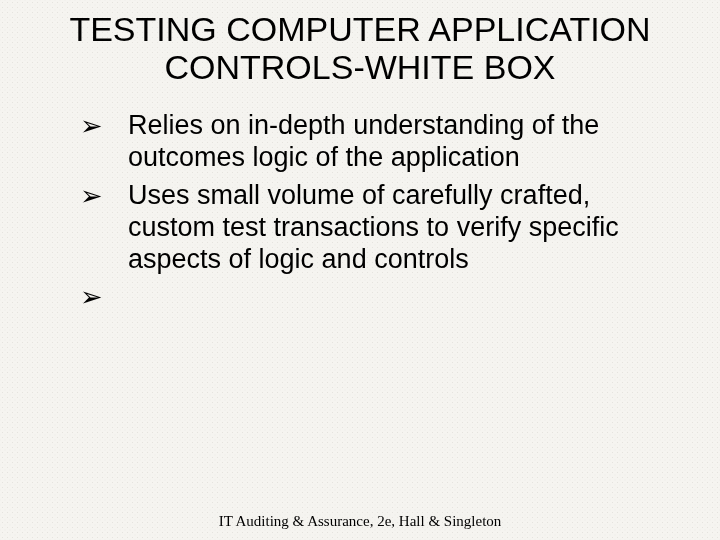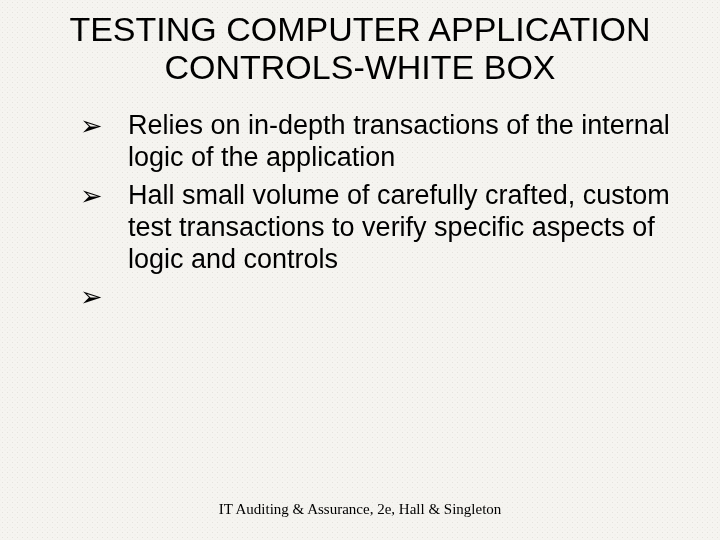--- a/index.html
+++ b/index.html
@@ -48,43 +48,43 @@
       padding-left: 48px;
     }
     ul.bullets li .marker {
       position: absolute;
       left: 0;
       top: 0;
       font-family: "Segoe UI Symbol", "Apple Symbols", "DejaVu Sans", Arial, sans-serif;
     }
     .footer {
       position: absolute;
-      bottom: 22px;
+      bottom: 10px;
       left: 0;
       right: 0;
       text-align: center;
       font-family: "Times New Roman", Times, serif;
       font-size: 15px;
     }
   </style>
 </head>
 <body>
 
 <div class="slide">
 
   <h1 class="title">TESTING COMPUTER APPLICATION CONTROLS-WHITE BOX</h1>
 
   <ul class="bullets">
     <li>
       <span class="marker">➢</span>
-      <span>Relies on in-depth transactions of the internal logic of the application</span>
+      <span>Relies on in-depth understanding of the outcomes logic of the application</span>
     </li>
     <li>
       <span class="marker">➢</span>
-      <span>Hall small volume of carefully crafted, custom test transactions to verify specific aspects of logic and controls</span>
+      <span>Uses small volume of carefully crafted, custom test transactions to verify specific aspects of logic and controls</span>
     </li>
     <li>
       <span class="marker">➢</span>
     </li>
   </ul>
 
   <div class="footer">IT Auditing &amp; Assurance, 2e, Hall &amp; Singleton</div>
 
 </div>
 

